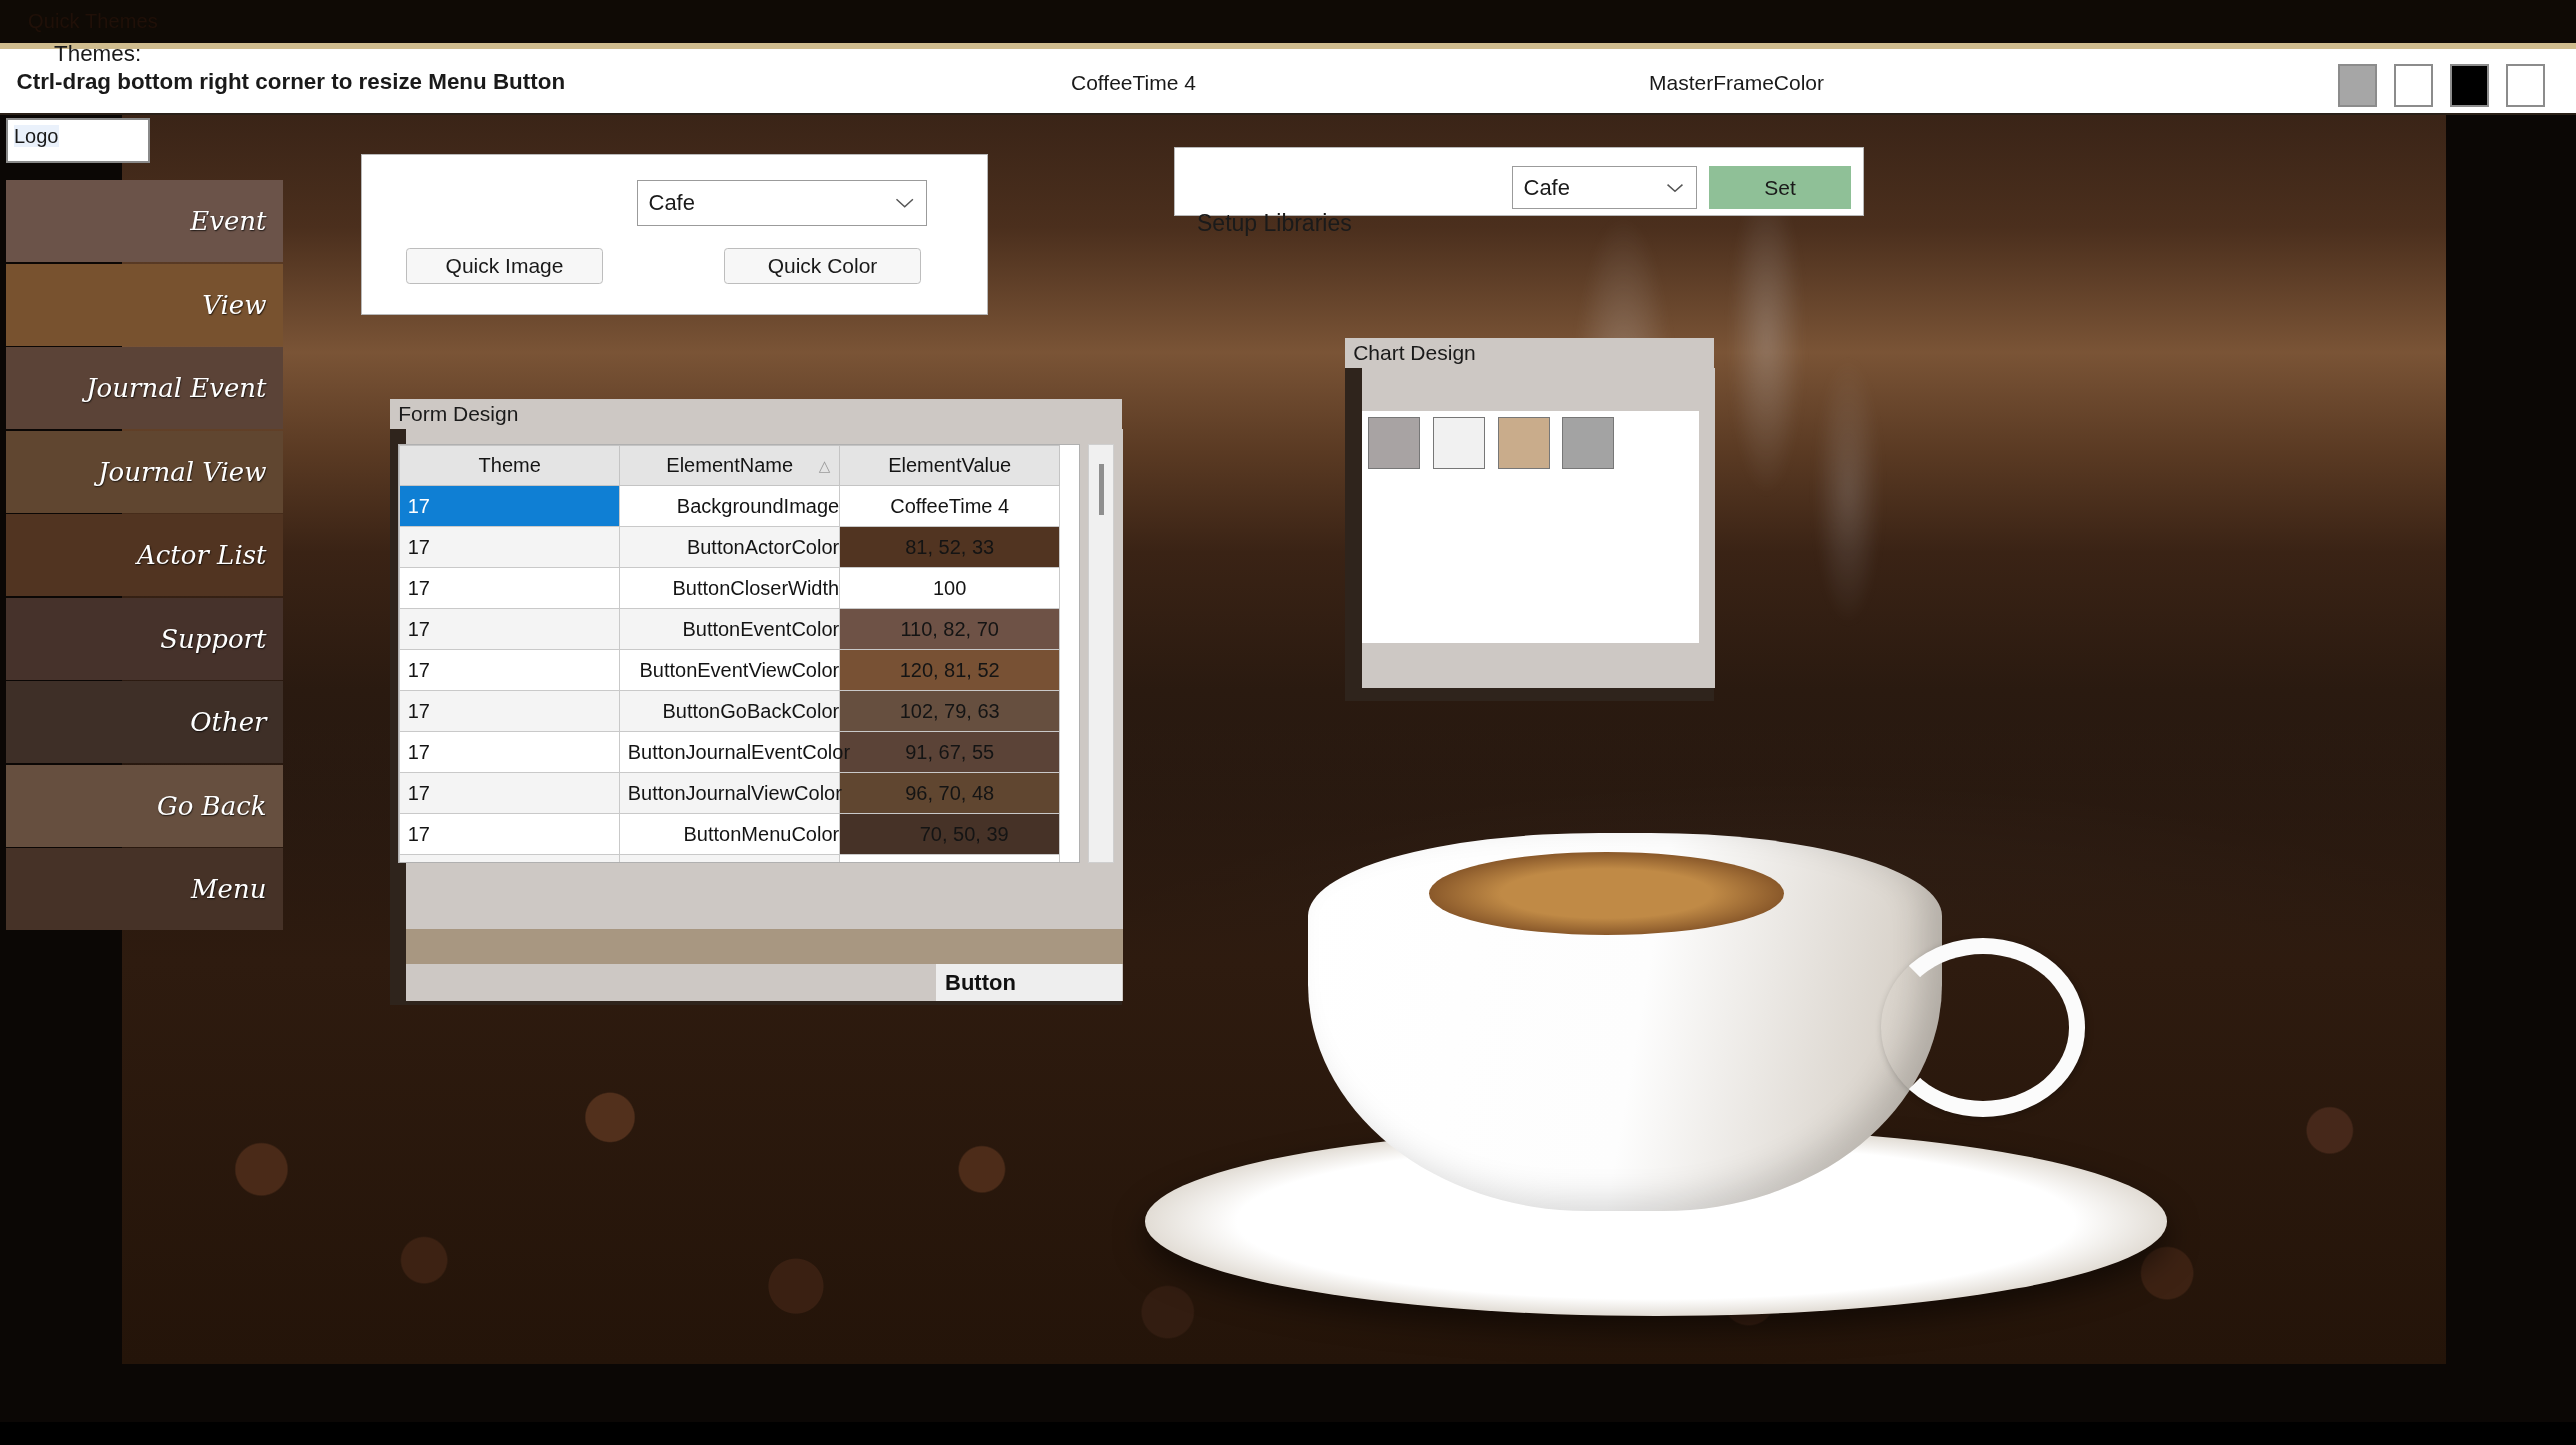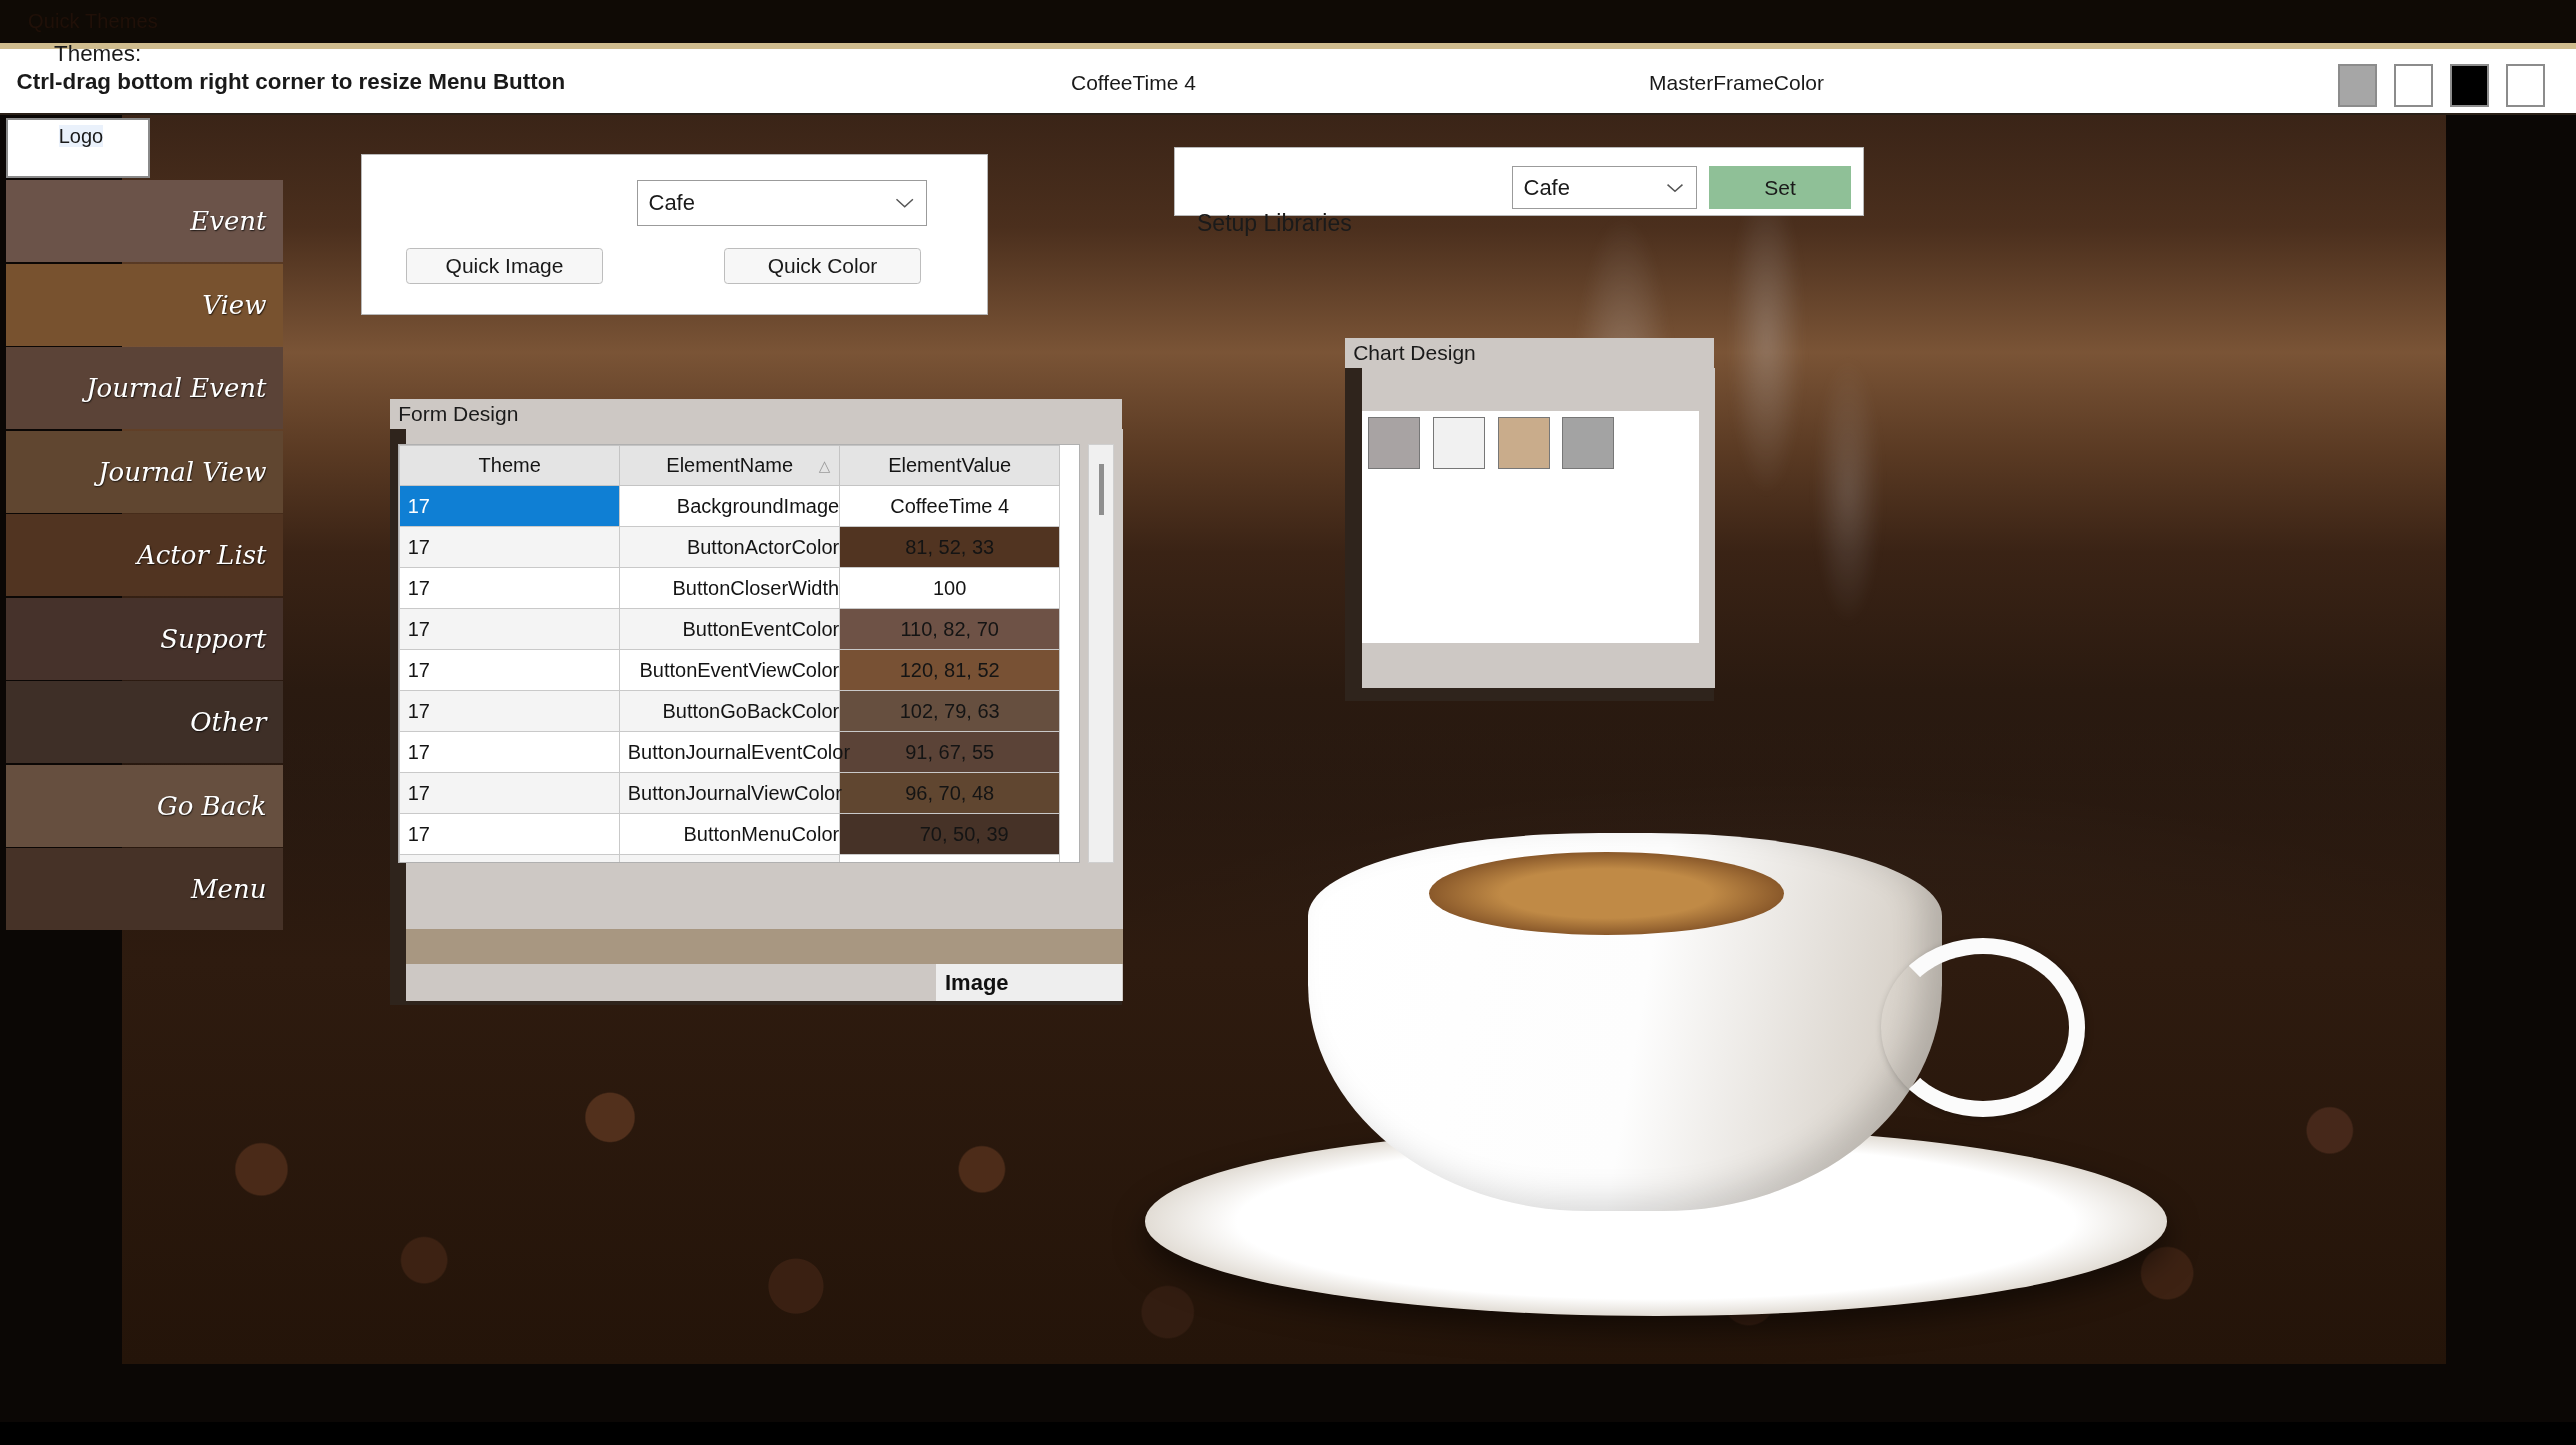--- a/index.html
+++ b/index.html
@@ -95,23 +95,23 @@
   }
   .cup-handle {
     position: absolute; left: 72%; top: 26%; width: 20%; height: 34%;
     border: 16.5px solid #fbfbfb; border-left-color: transparent;
     border-radius: 50%;
     box-shadow: 1.5px 1.5px 7.5px rgba(0,0,0,.25);
   }
 
   
   .logo-box {
-    position: absolute; left: 6px; top: 118px; width: 144px; height: 60px;
+    position: absolute; left: 6px; top: 118px; width: 144px; height: 45px;
     background: #ffffff; border: 2.2px solid #8a8a8a;
-    font-size: 20px; color: #1a1a1a; padding: 4.5px 0 0 6px; text-align: center;
+    font-size: 20px; color: #1a1a1a; padding: 4.5px 0 0 6px;
   }
   .logo-box span { background: #eaf1fb; }
   .menu-col { position: absolute; left: 6px; top: 180px; width: 277px; }
   .menu-btn {
     height: 82px; margin-bottom: 1.5px;
     display: flex; align-items: center; justify-content: flex-end;
     padding-right: 16.5px;
     font-family: "DejaVu Serif", serif;
     font-style: italic; font-size: 26px; color: #ffffff;
     text-shadow: 0.7px 0.7px 1.5px rgba(0,0,0,.75);
@@ -382,21 +382,21 @@
               <td>146, 40</td>
             </tr>
           </tbody>
       </table>
     </div>
     <div class="fd-scroll">
       <div class="fd-thumb"></div>
     </div>
     <div class="fd-tan"></div>
     <div class="fd-status"></div>
-    <div class="fd-width">Image</div>
+    <div class="fd-width">Button</div>
   </div>
 
   <div class="cd-frame">
     <div class="cd-titlebar">Chart Design</div>
     <div class="cd-body">
       <div class="cd-canvas">
         <div class="cd-swatches" id="chartSwatches">
             <div class="cd-sw" style="background: rgb(168, 163, 163);"></div>
             <div class="cd-sw" style="background: rgb(241, 241, 241);"></div>
             <div class="cd-sw" style="background: rgb(201, 172, 139);"></div>

